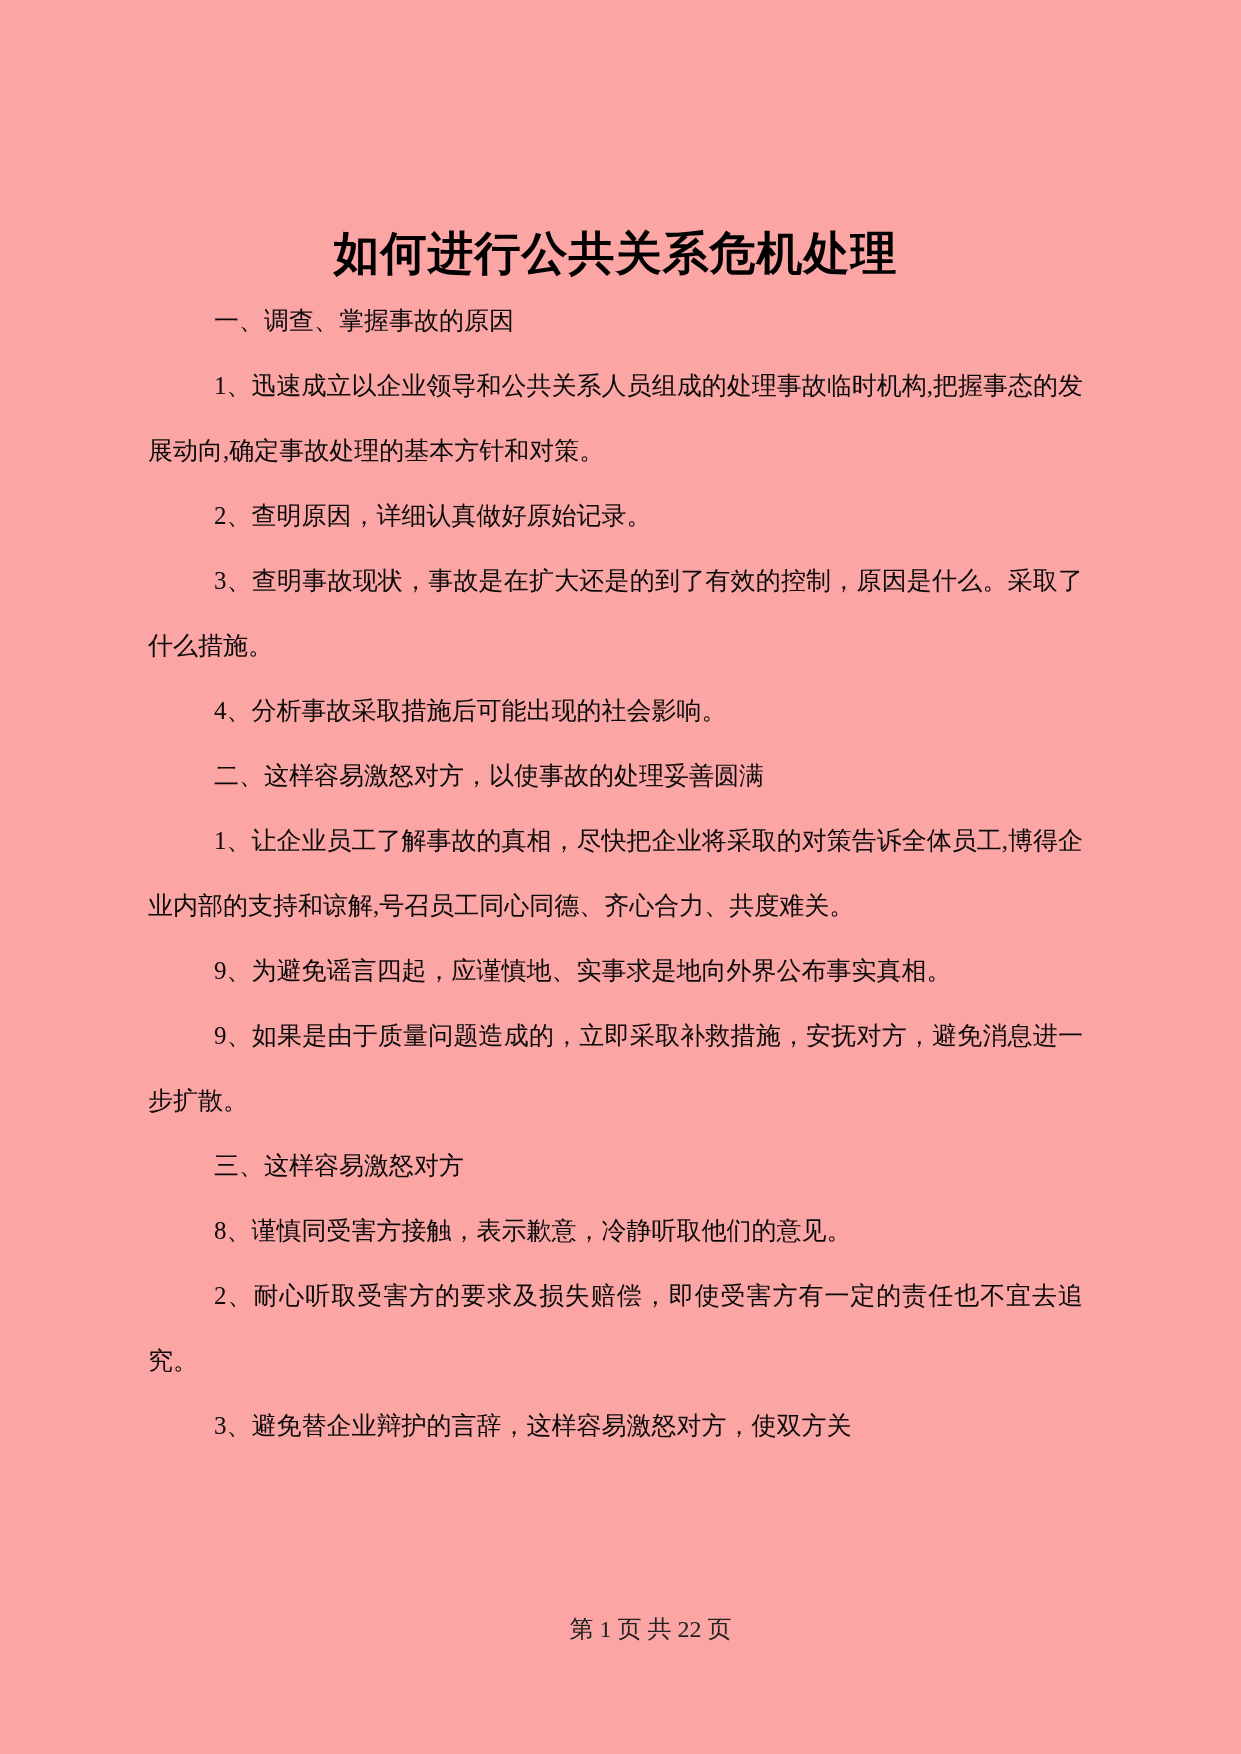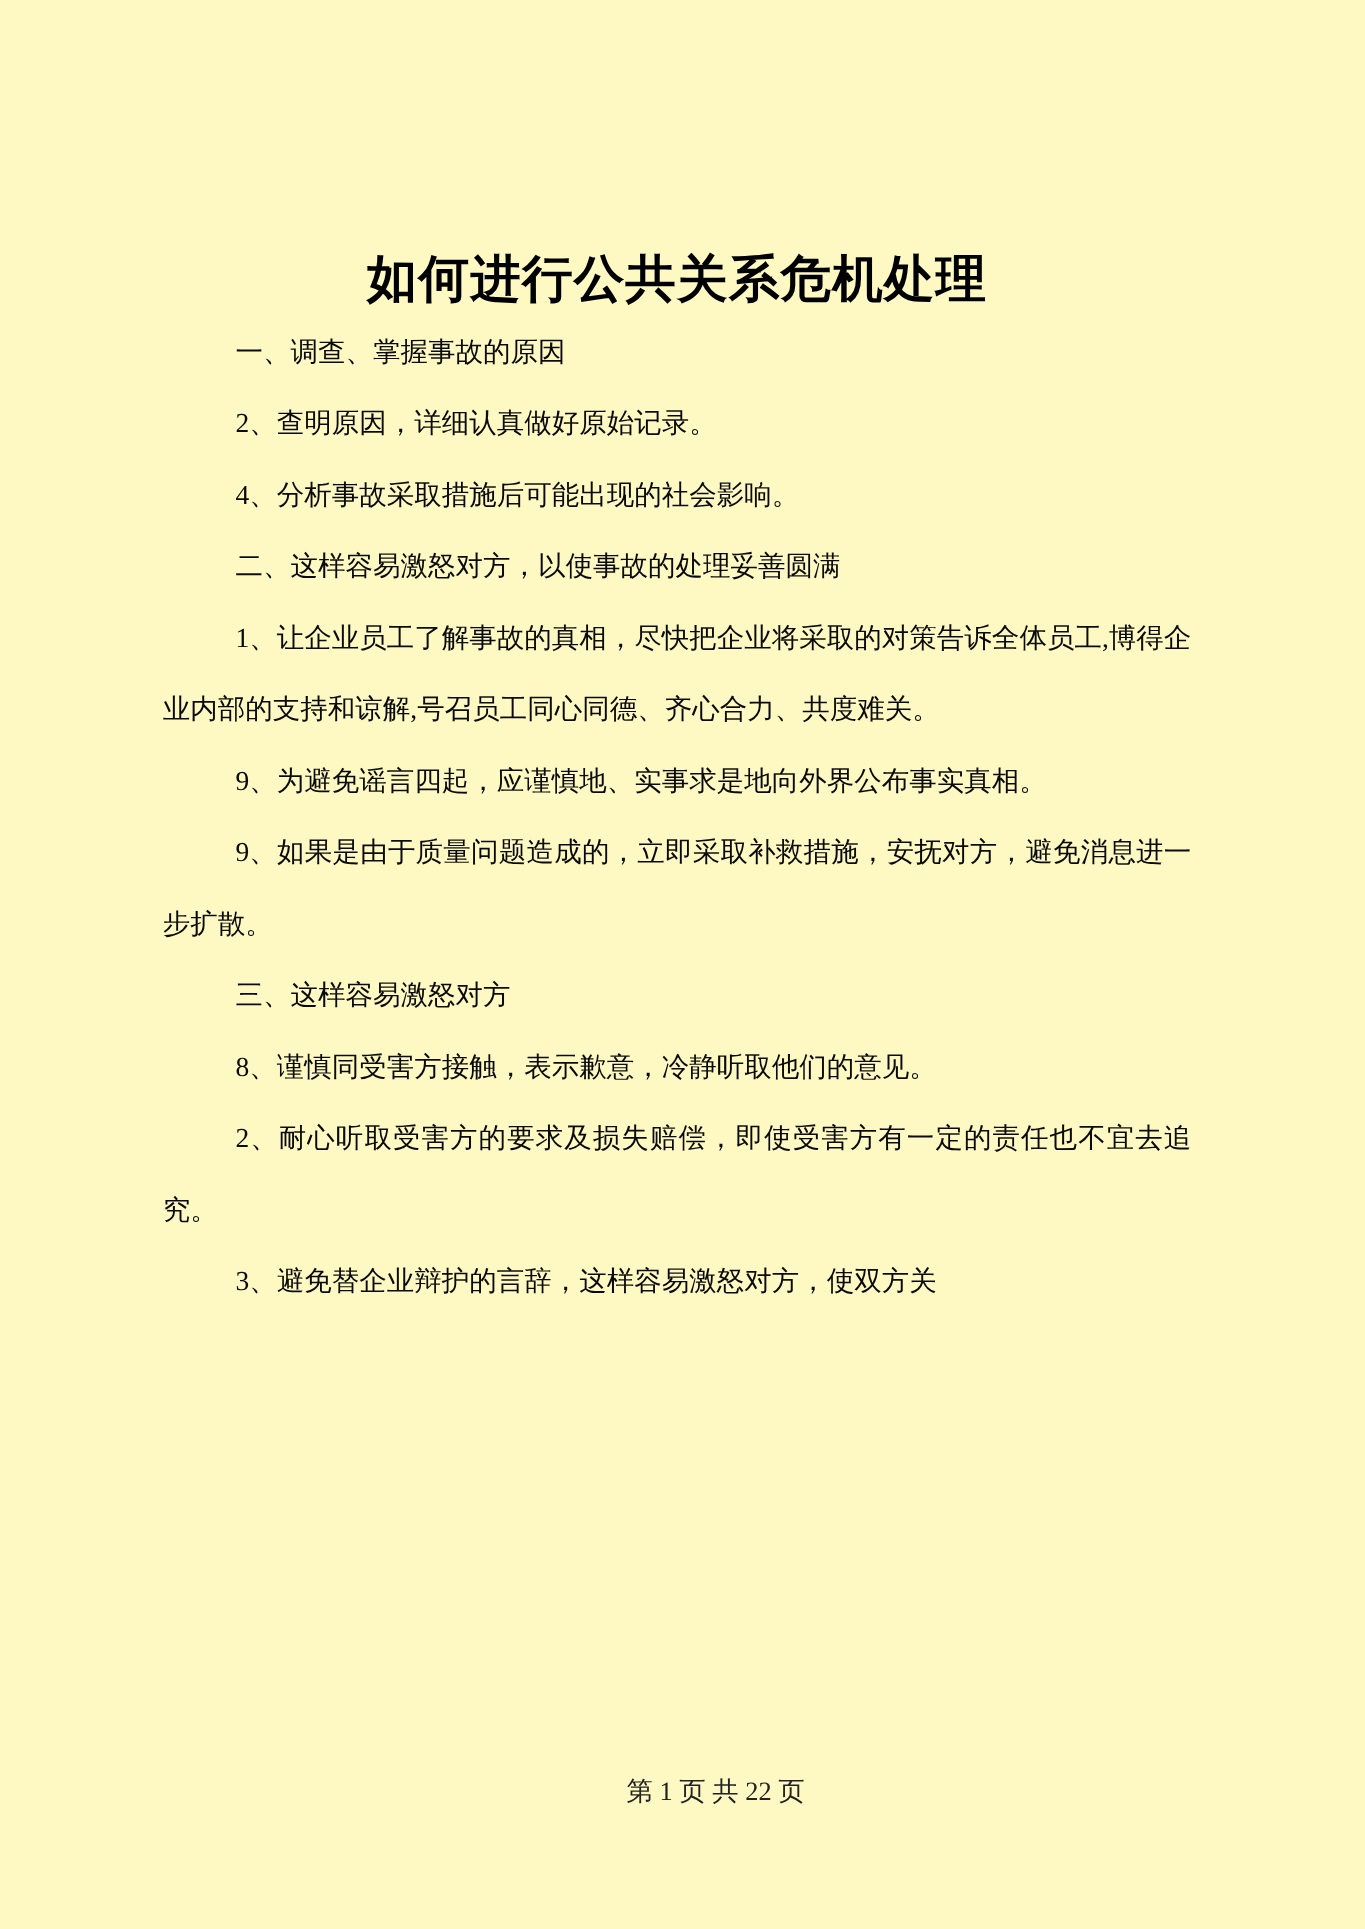--- a/index.html
+++ b/index.html
@@ -4,21 +4,21 @@
   <style>
     html, body {
       margin: 0;
       padding: 0;
       background: #ffffff;
     }
     .page {
       position: relative;
       width: 1241px;
       height: 1754px;
-      background: #fef9c3;
+      background: #fca5a5;
       overflow: hidden;
       color: #000000;
       font-family: "Liberation Serif", "DejaVu Serif", serif;
     }
     .content {
       position: absolute;
       left: 148px;
       top: 0;
       width: 935px;
     }
@@ -60,21 +60,23 @@
     }
   </style>
 </head>
 <body>
 
 <div class="page">
   <div class="content">
     <h1 class="doc-title">如何进行公共关系危机处理</h1>
     <div id="paragraphs">
         <p class="para">一、调查、掌握事故的原因</p>
+        <p class="para">1、迅速成立以企业领导和公共关系人员组成的处理事故临时机构,把握事态的发展动向,确定事故处理的基本方针和对策。</p>
         <p class="para">2、查明原因，详细认真做好原始记录。</p>
+        <p class="para">3、查明事故现状，事故是在扩大还是的到了有效的控制，原因是什么。采取了什么措施。</p>
         <p class="para">4、分析事故采取措施后可能出现的社会影响。</p>
         <p class="para">二、这样容易激怒对方，以使事故的处理妥善圆满</p>
         <p class="para">1、让企业员工了解事故的真相，尽快把企业将采取的对策告诉全体员工,博得企业内部的支持和谅解,号召员工同心同德、齐心合力、共度难关。</p>
         <p class="para">9、为避免谣言四起，应谨慎地、实事求是地向外界公布事实真相。</p>
         <p class="para">9、如果是由于质量问题造成的，立即采取补救措施，安抚对方，避免消息进一步扩散。</p>
         <p class="para">三、这样容易激怒对方</p>
         <p class="para">8、谨慎同受害方接触，表示歉意，冷静听取他们的意见。</p>
         <p class="para">2、耐心听取受害方的要求及损失赔偿，即使受害方有一定的责任也不宜去追究。</p>
         <p class="para">3、避免替企业辩护的言辞，这样容易激怒对方，使双方关</p>
       </div>

